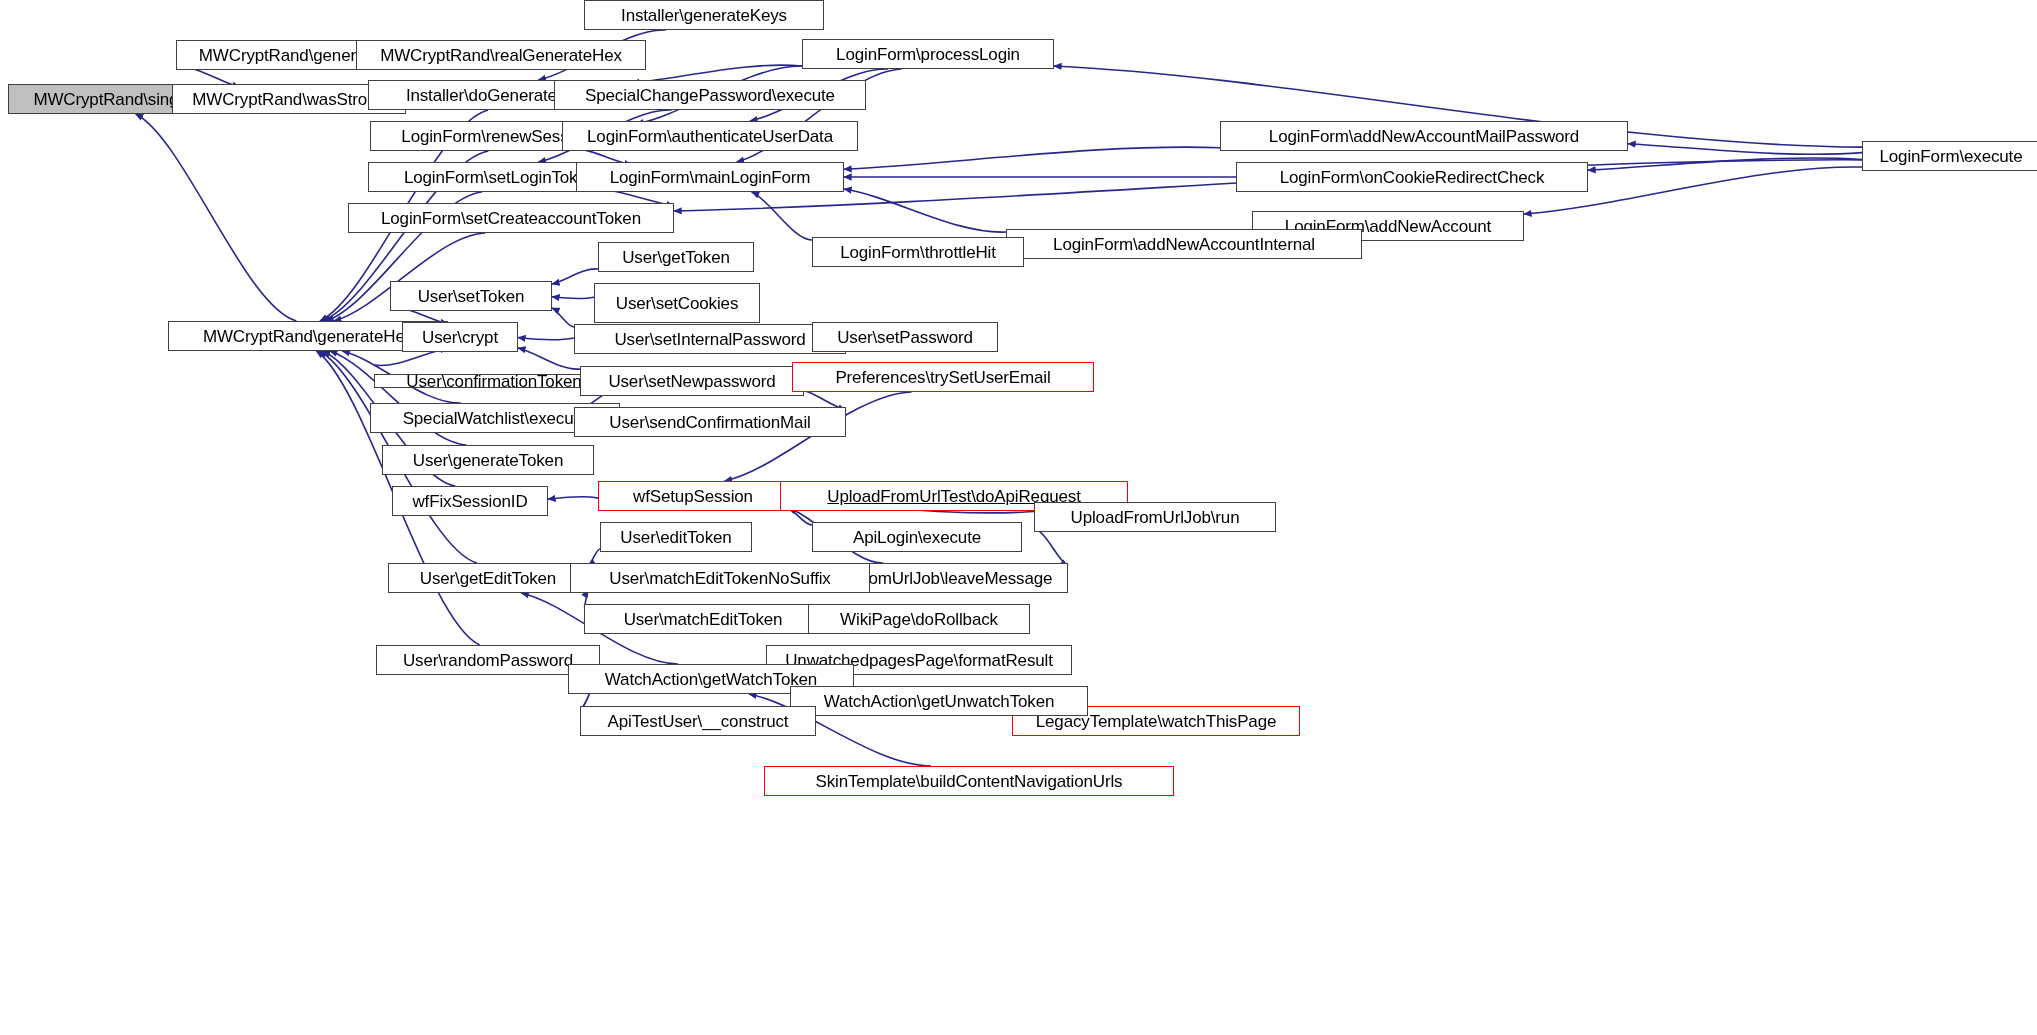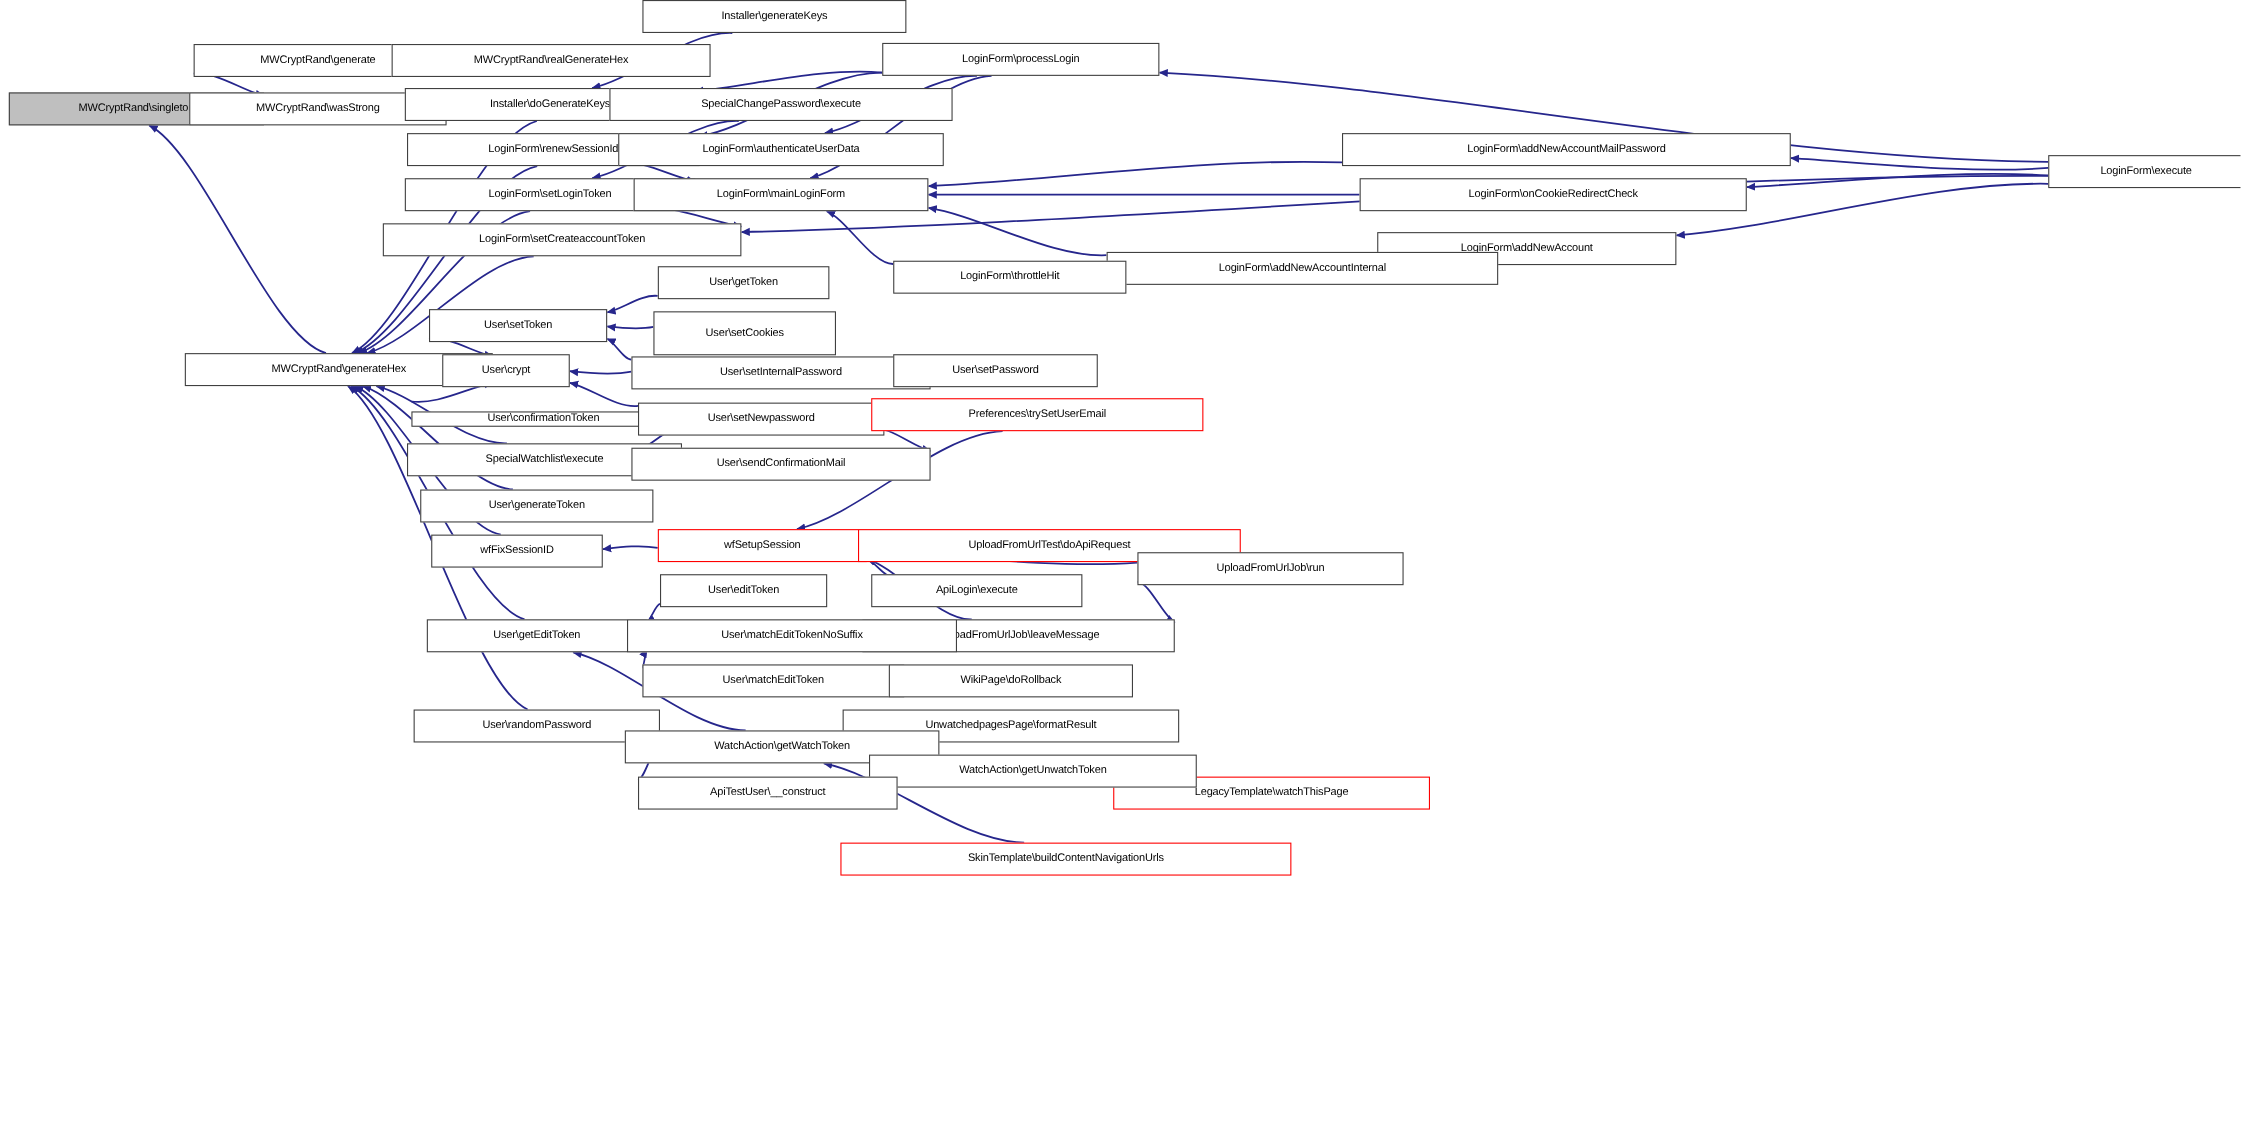--- a/index.html
+++ b/index.html
@@ -31,21 +31,21 @@
     height: 1035px;
   }
   .node {
     position: absolute;
     box-sizing: border-box;
     display: flex;
     align-items: center;
     justify-content: center;
     background: #ffffff;
     border: 1px solid #404040;
-    font-size: 10px;
+    font-size: 17px;
     line-height: 1;
     color: #000000;
     white-space: nowrap;
     letter-spacing: -0.15px;
   }
   .node.root {
     background: #bfbfbf;
     border: 1px solid #404040;
   }
   .node.warn {
@@ -226,24 +226,24 @@
       </div>
       <div class="node" style="left: 382px; top: 445px; width: 212px; height: 30px;">
         <span class="node-label">User\generateToken</span>
       </div>
       <div class="node" style="left: 392px; top: 486px; width: 156px; height: 30px;">
         <span class="node-label">wfFixSessionID</span>
       </div>
       <div class="node warn" style="left: 598px; top: 481px; width: 190px; height: 30px;">
         <span class="node-label">wfSetupSession</span>
       </div>
-      <div class="node warn" style="left: 780px; top: 481px; width: 348px; height: 30px;">
+      <div class="node warn" style="left: 780px; top: 481px; width: 348px; height: 30px; text-decoration: underline;">
         <span class="node-label">UploadFromUrlTest\doApiRequest</span>
       </div>
-      <div class="node" style="left: 792px; top: 522px; width: 192px; height: 30px; justify-content: center;">
+      <div class="node" style="left: 812px; top: 522px; width: 210px; height: 30px; justify-content: center;">
         <span class="node-label">ApiLogin\execute</span>
       </div>
       <div class="node" style="left: 1034px; top: 502px; width: 242px; height: 30px;">
         <span class="node-label">UploadFromUrlJob\run</span>
       </div>
       <div class="node" style="left: 784px; top: 563px; width: 284px; height: 30px;">
         <span class="node-label">UploadFromUrlJob\leaveMessage</span>
       </div>
       <div class="node" style="left: 600px; top: 522px; width: 152px; height: 30px;">
         <span class="node-label">User\editToken</span>

